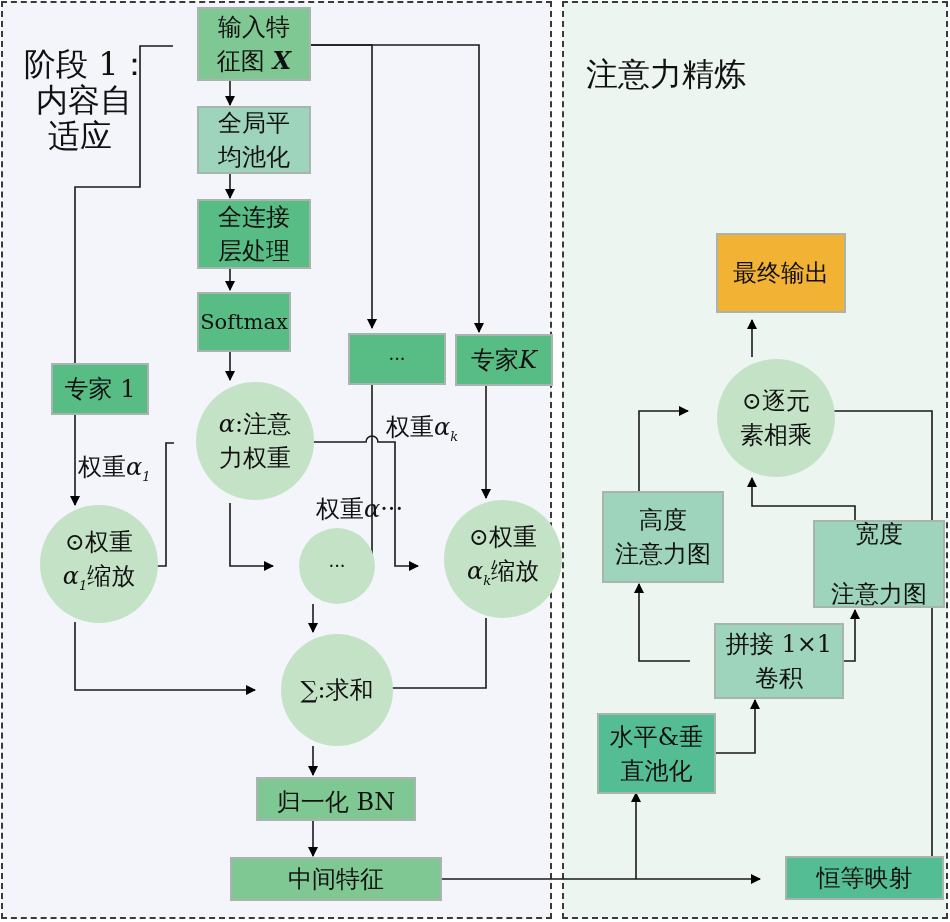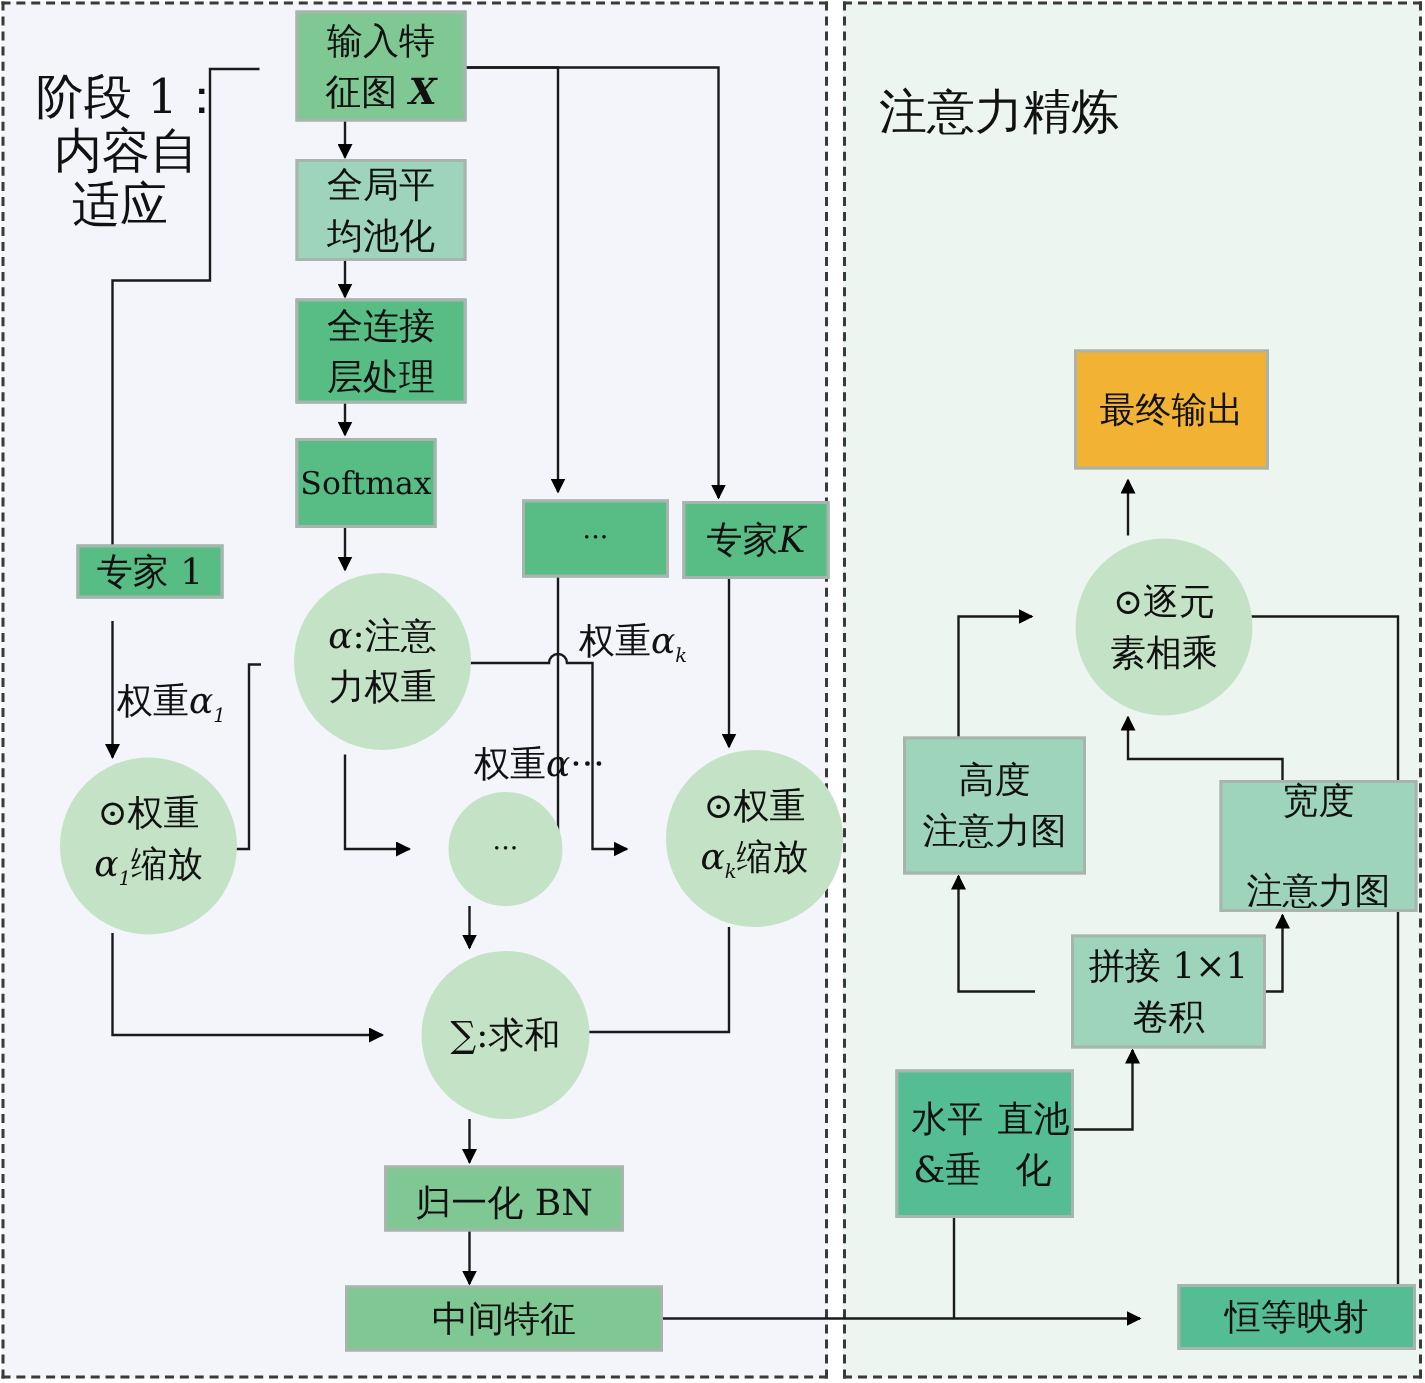--- a/index.html
+++ b/index.html
@@ -111,21 +111,21 @@
 
 <div class="node box c-dark" style="left:173px;top:199px;width:114px;height:70px;flex-direction:column;">
   <div>全连接</div>
   <div>层处理</div>
 </div>
 
 <div class="node box c-dark" style="left:173px;top:292px;width:94px;height:60px;font-size:21px;">
   <span>Softmax</span>
 </div>
 
-<div class="node box c-dark" style="left:27px;top:363px;width:98px;height:36px;">
+<div class="node box c-dark" style="left:27px;top:363px;width:98px;height:52px;">
   <span>专家 1</span>
 </div>
 
 <div class="node box c-dark" style="left:324px;top:333px;width:98px;height:52px;">
   <span style="font-size:18px">···</span>
 </div>
 
 <div class="node box c-dark" style="left:431px;top:334px;width:98px;height:52px;">
   <span><span>专家</span><i class="v">K</i></span>
 </div>
@@ -192,20 +192,20 @@
 <div class="node box c-light" style="left:789px;top:520px;width:132px;height:88px;flex-direction:column;gap:26px;">
   <div>宽度</div>
   <div>注意力图</div>
 </div>
 
 <div class="node box c-light" style="left:690px;top:623px;width:130px;height:76px;flex-direction:column;">
   <div>拼接 1×1</div>
   <div>卷积</div>
 </div>
 
-<div class="node box c-teal" style="left:573px;top:713px;width:119px;height:99px;flex-direction:row;">
+<div class="node box c-teal" style="left:573px;top:713px;width:119px;height:81px;flex-direction:column;">
   <div>水平&amp;垂</div>
   <div>直池化</div>
 </div>
 
 <div class="node box c-teal" style="left:761px;top:856px;width:159px;height:44px;">
   <span>恒等映射</span>
 </div>
 
 </body></html>

